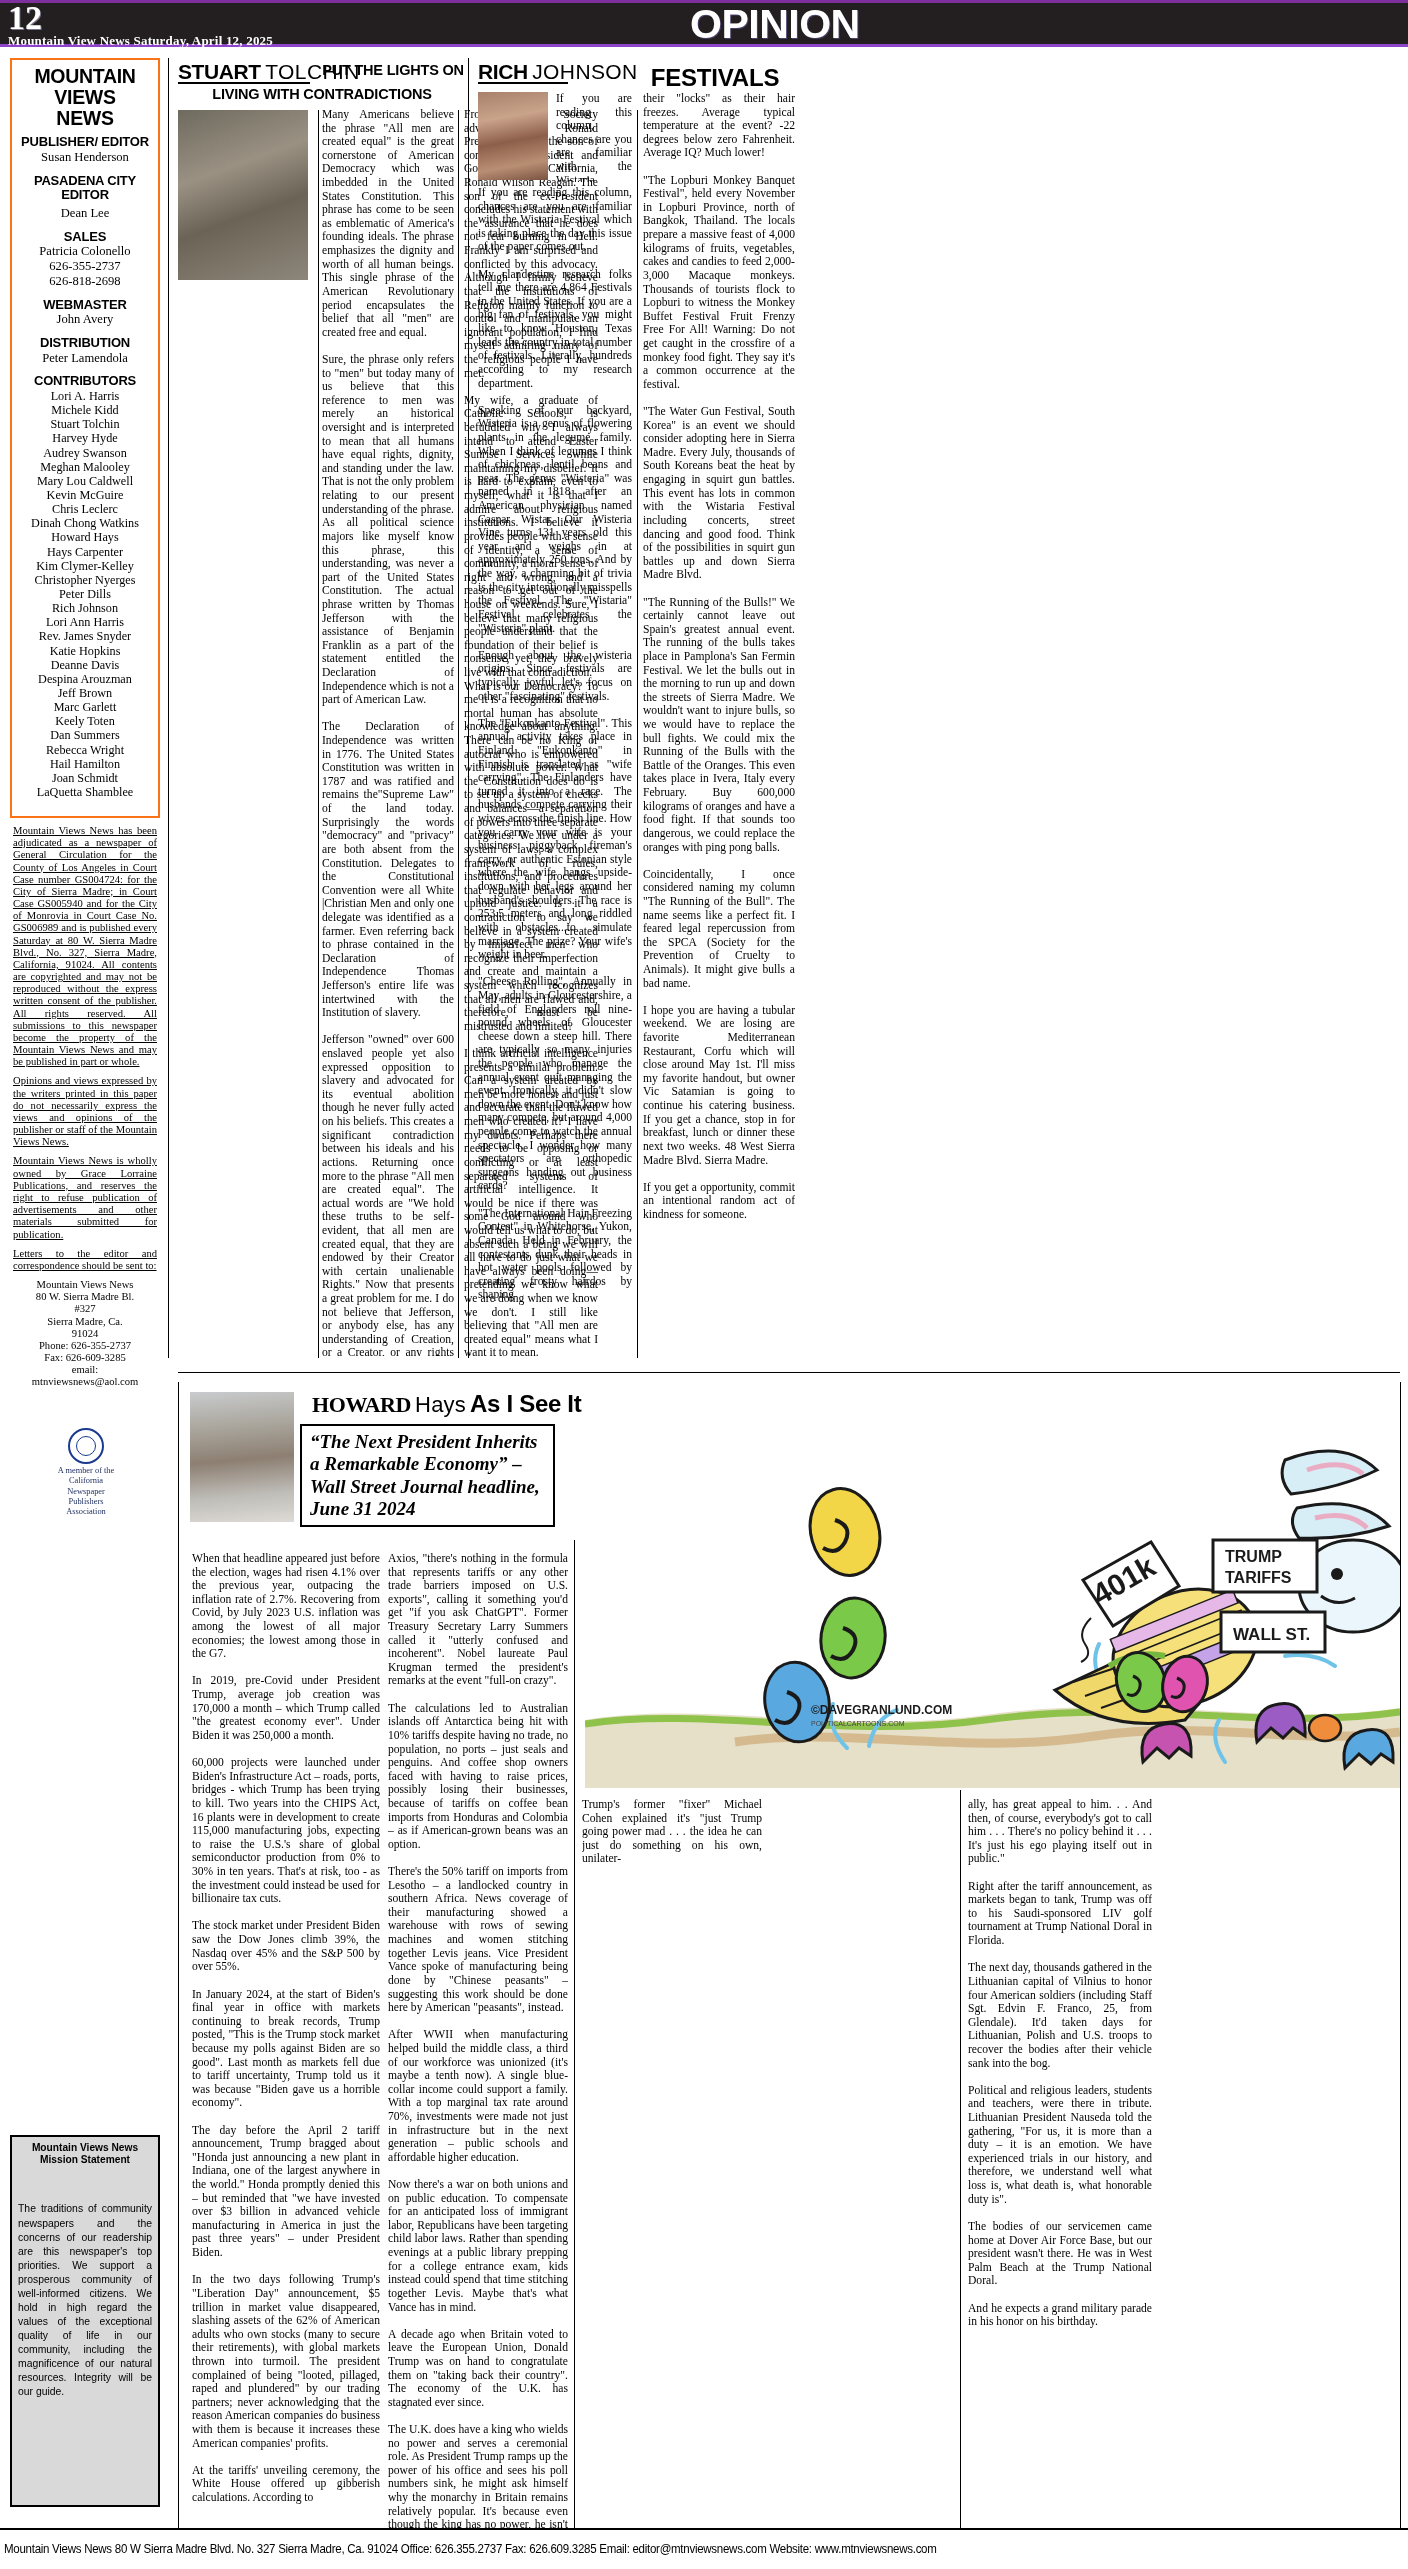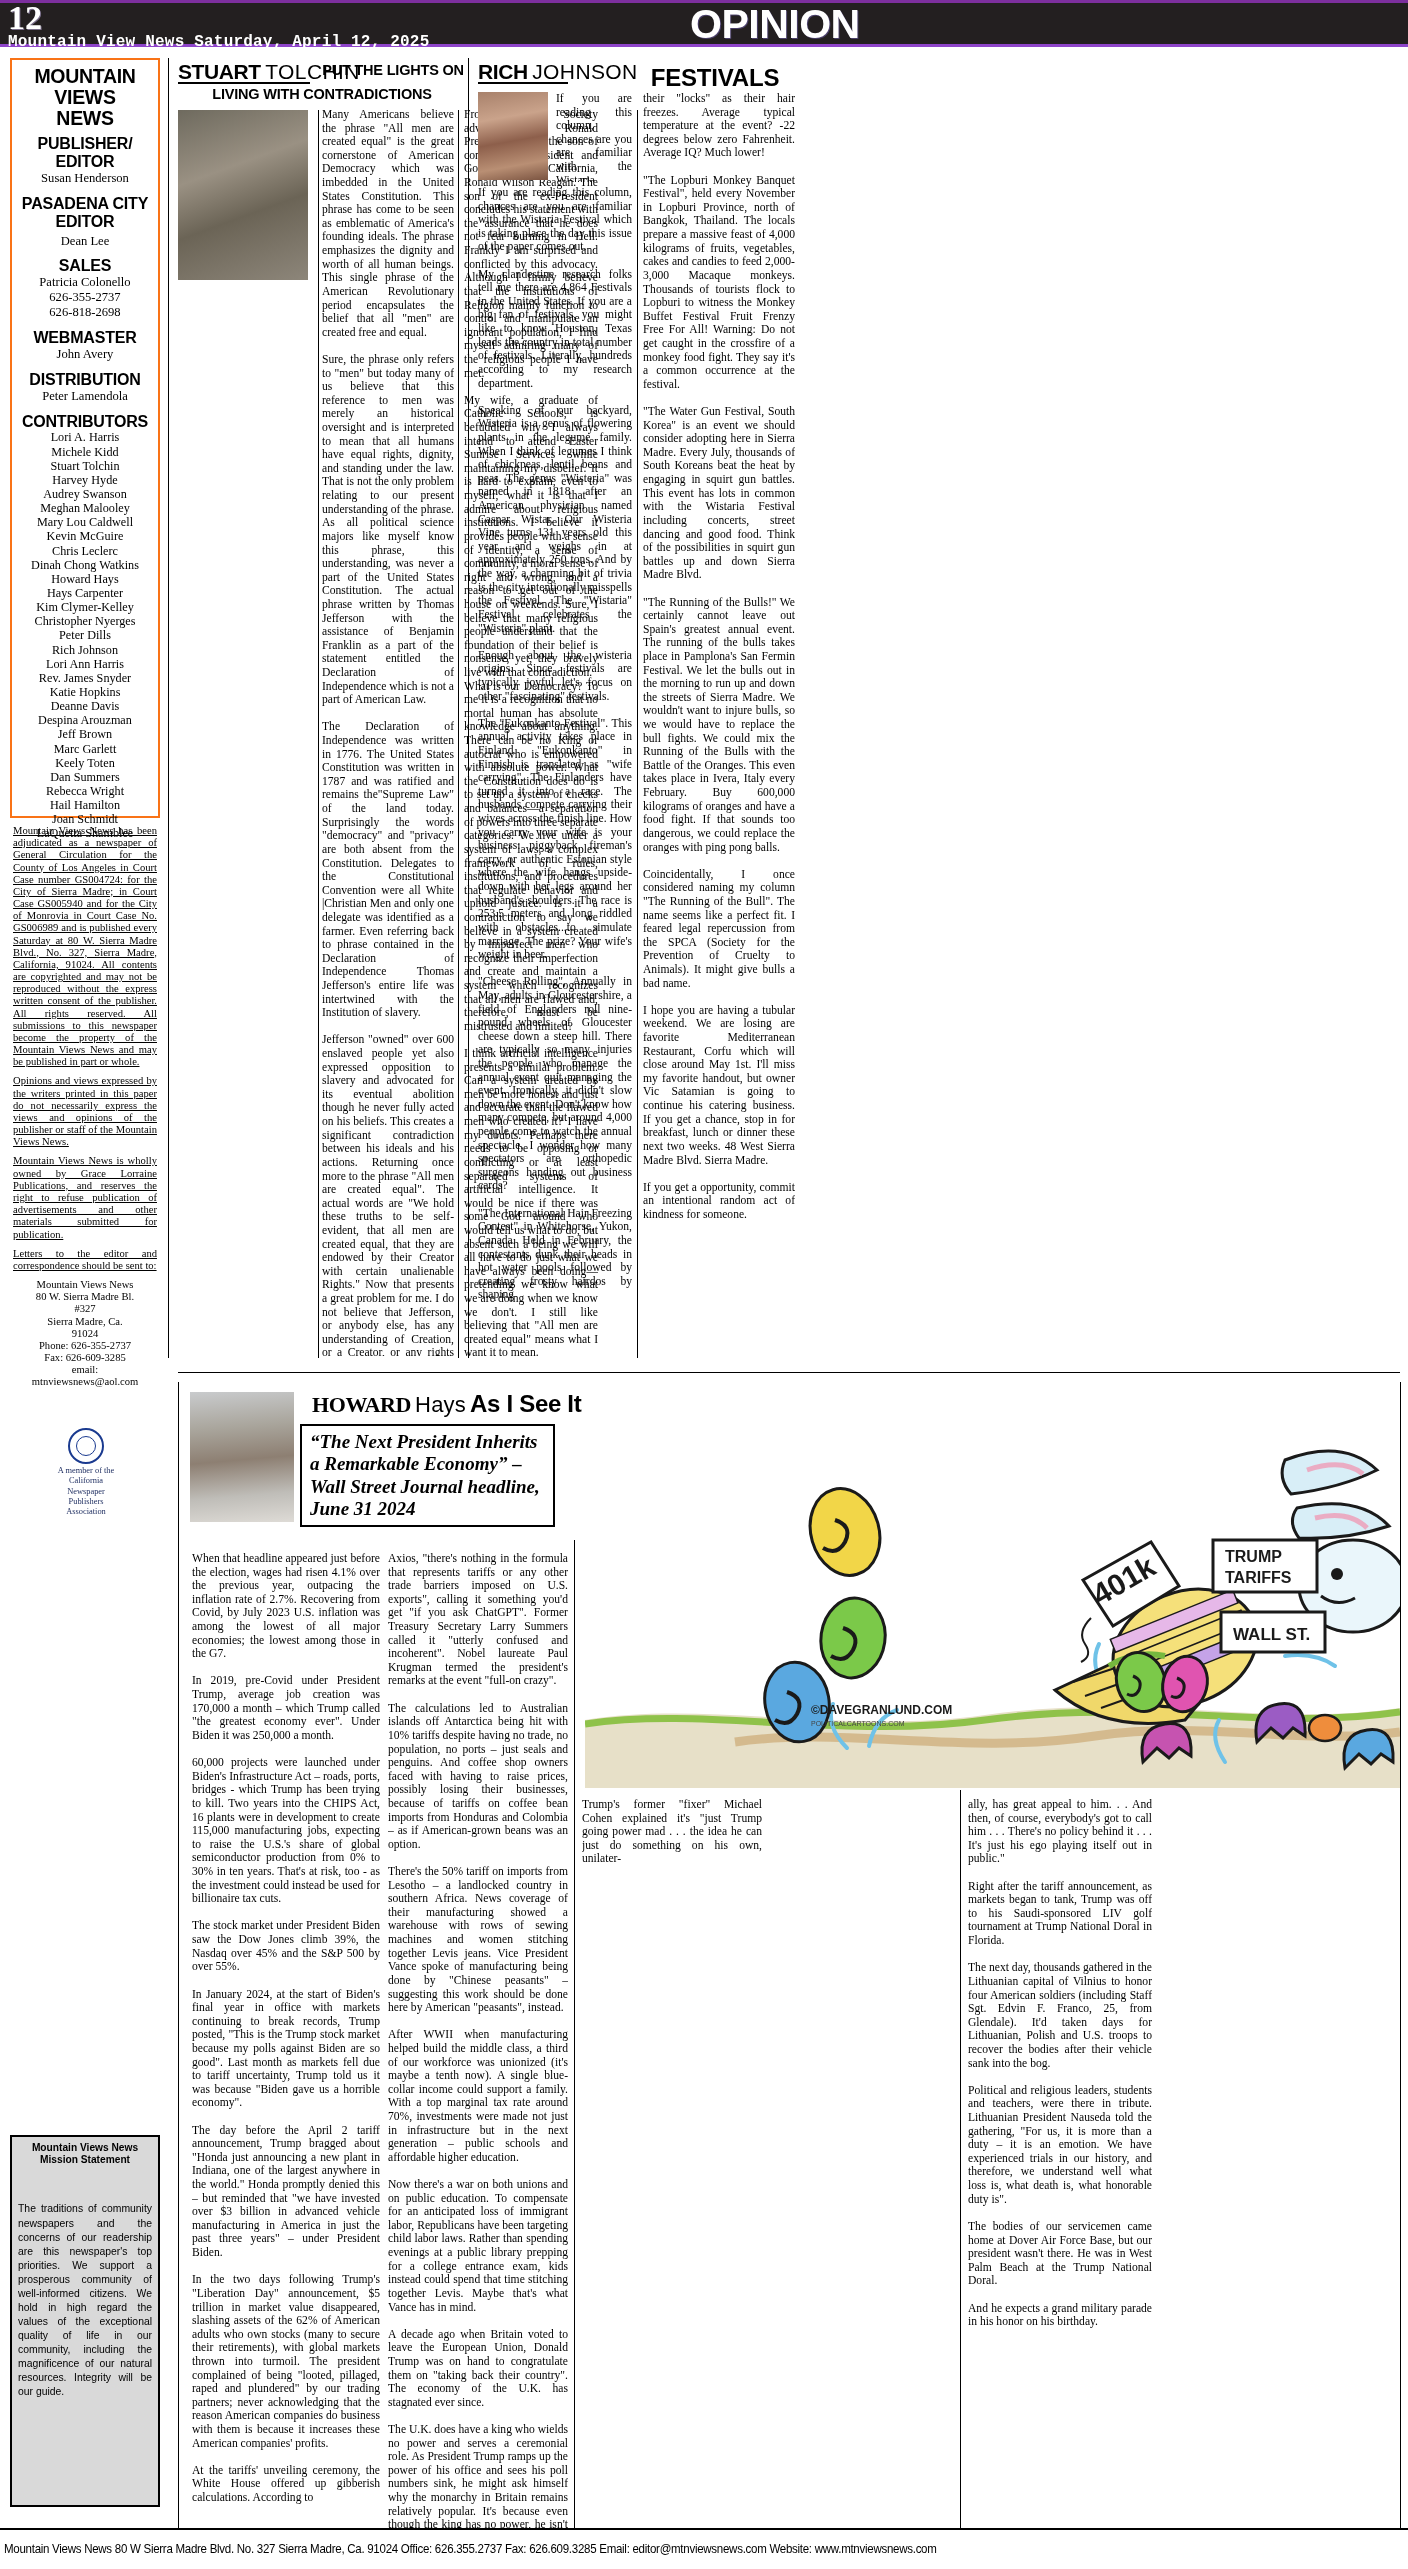--- a/index.html
+++ b/index.html
@@ -21,22 +21,22 @@
   }
   .page-num {
     position:absolute; left:8px; top:-4px;
     font-family:"Liberation Serif", serif;
     font-size:34px; font-weight:bold; color:#fff;
     text-shadow:1px 1px 0 #7a6f8a;
     letter-spacing:0px;
   }
   .masthead-date {
     position:absolute; left:8px; top:30px;
-    font-family:Liberation Mono, monospace;
-    font-size:16px; font-weight:bold; color:#fff;
+    font-family:Liberation Serif, serif;
+    font-size:13px; font-weight:bold; color:#fff;
     letter-spacing:0.2px;
     text-align:right;
   }
   .opinion-title {
     position:absolute; left:690px; top:-2px;
     font-family:"Liberation Sans", sans-serif;
     font-size:41px; font-weight:bold; color:#fff;
     letter-spacing:-0.5px;
     text-shadow:1px 1px 0 #4a3f6a;
   }
@@ -52,21 +52,21 @@
     text-align:center;
   }
   .mv-logo {
     font-family:"Liberation Sans", sans-serif;
     font-weight:bold; font-size:19.5px; line-height:1.08;
     letter-spacing:-0.3px;
     margin-bottom:6px;
   }
   .staff-role {
     font-family:"Liberation Sans", sans-serif;
-    font-weight:bold; font-size:16px; letter-spacing:-0.2px;
+    font-weight:bold; font-size:13px; letter-spacing:-0.2px;
     line-height:1.12;
   }
   .staff-name {
     font-family:"Liberation Serif", serif;
     font-size:12.6px; line-height:1.18;
   }
   .staff-gap { height:9px; }
   .staff-gap-sm { height:3px; }
   .contrib-name { font-family:"Liberation Serif", serif; font-size:12.2px; line-height:1.16; }
 

